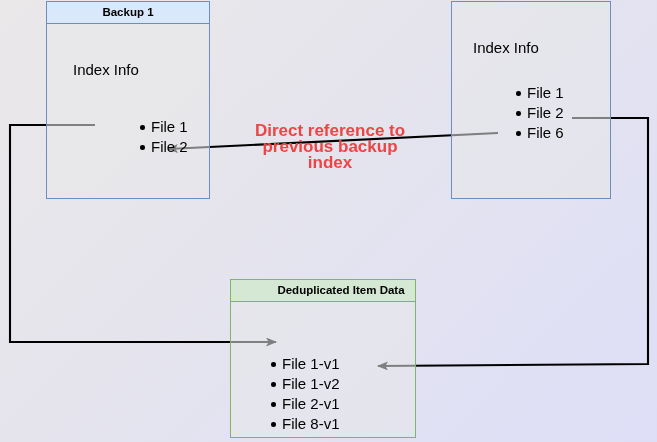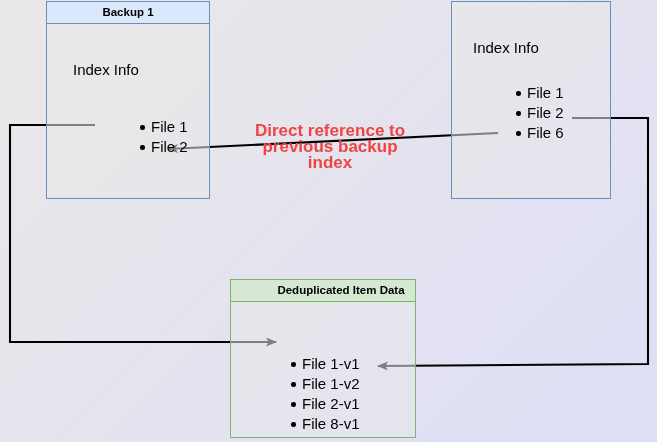--- a/index.html
+++ b/index.html
@@ -143,21 +143,21 @@
         <li>File 1</li>
         <li>File 2</li>
         <li>File 6</li>
       </ul>
     </div>
   </div>
 
   <div class="box green" style="left:230px; top:279px; width:186px; height:159px;">
     <div class="box-title">Deduplicated Item Data</div>
     <div class="box-body" style="height:135px;">
-      <ul class="filelist" style="left:56px; top:52px;">
+      <ul class="filelist" style="left:36px; top:52px;">
         <li>File 1-v1</li>
         <li>File 1-v2</li>
         <li>File 2-v1</li>
         <li>File 8-v1</li>
       </ul>
     </div>
   </div>
 
   <div class="edge-label" style="left:246px; top:123px; width:168px;">Direct reference to
 previous backup index</div>

